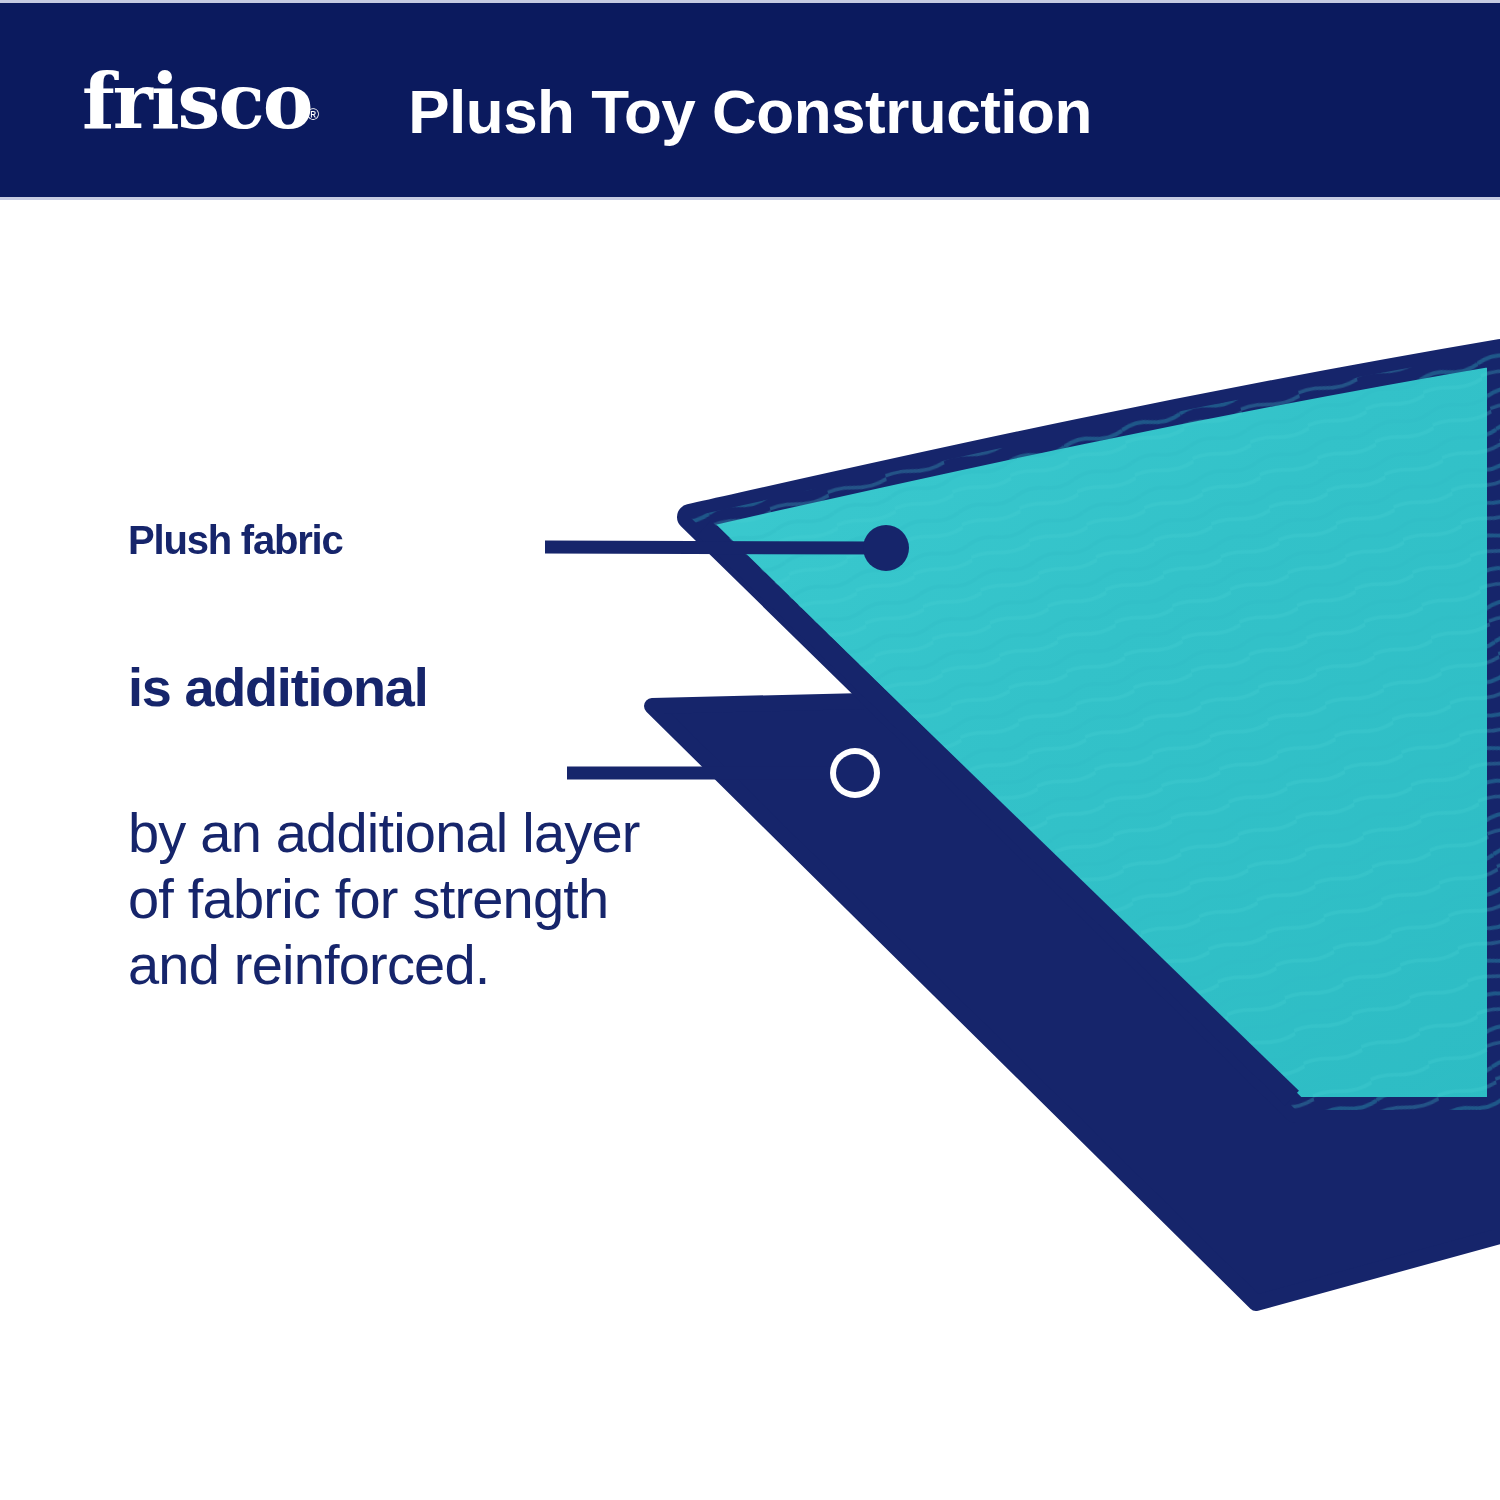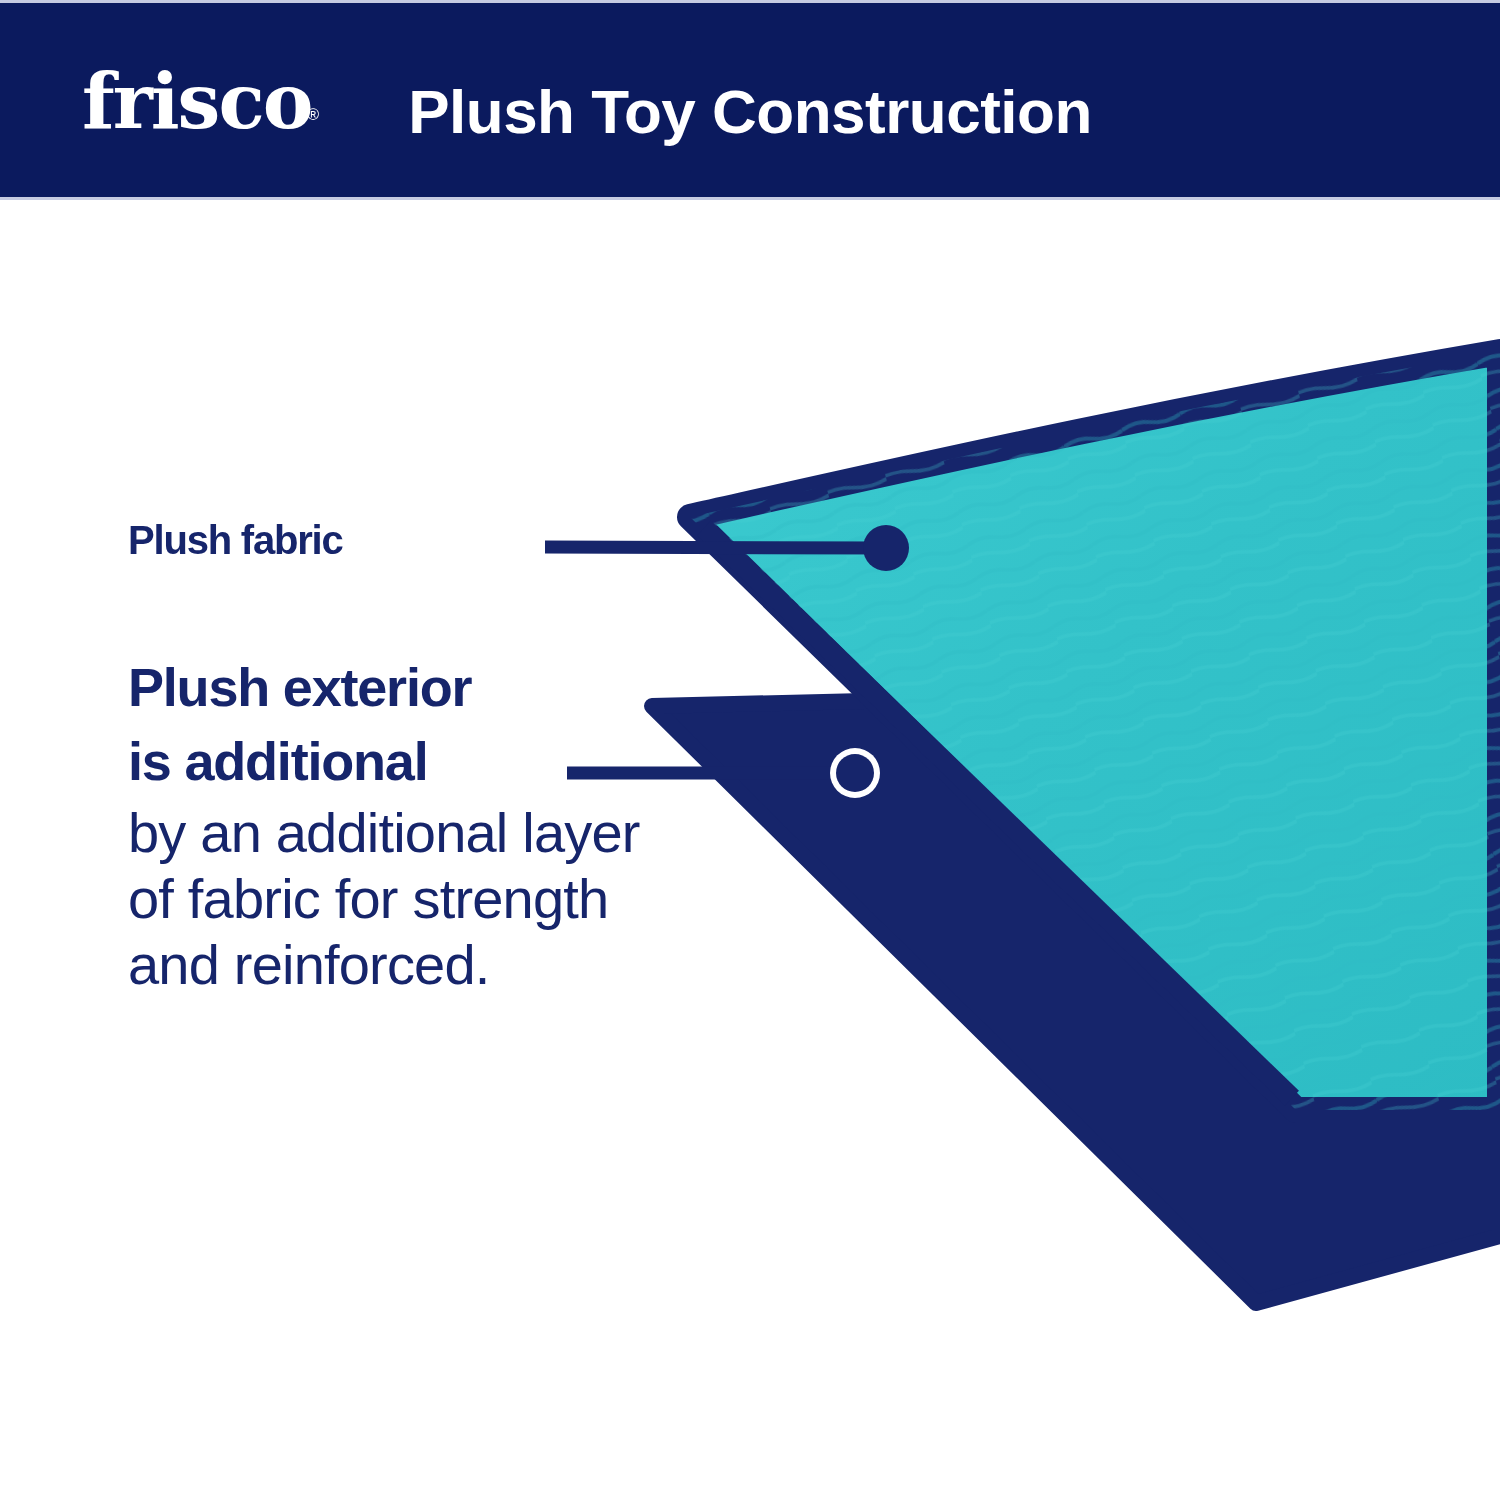--- a/index.html
+++ b/index.html
@@ -291,21 +291,20 @@
         <circle cx="855" cy="773" r="19" fill="#16256b"></circle>
       </g>
     </g>
   </svg>
 
   <div class="callouts">
 
     <div class="label-a">Plush fabric</div>
 
     <div class="label-b">
-      <span>Plush exterior</span>
       <span>is additional</span>
     </div>
 
     <div class="label-c">
       <span>by an additional layer</span>
       <span>of fabric for strength</span>
       <span>and reinforced.</span>
     </div>
 
   </div>

